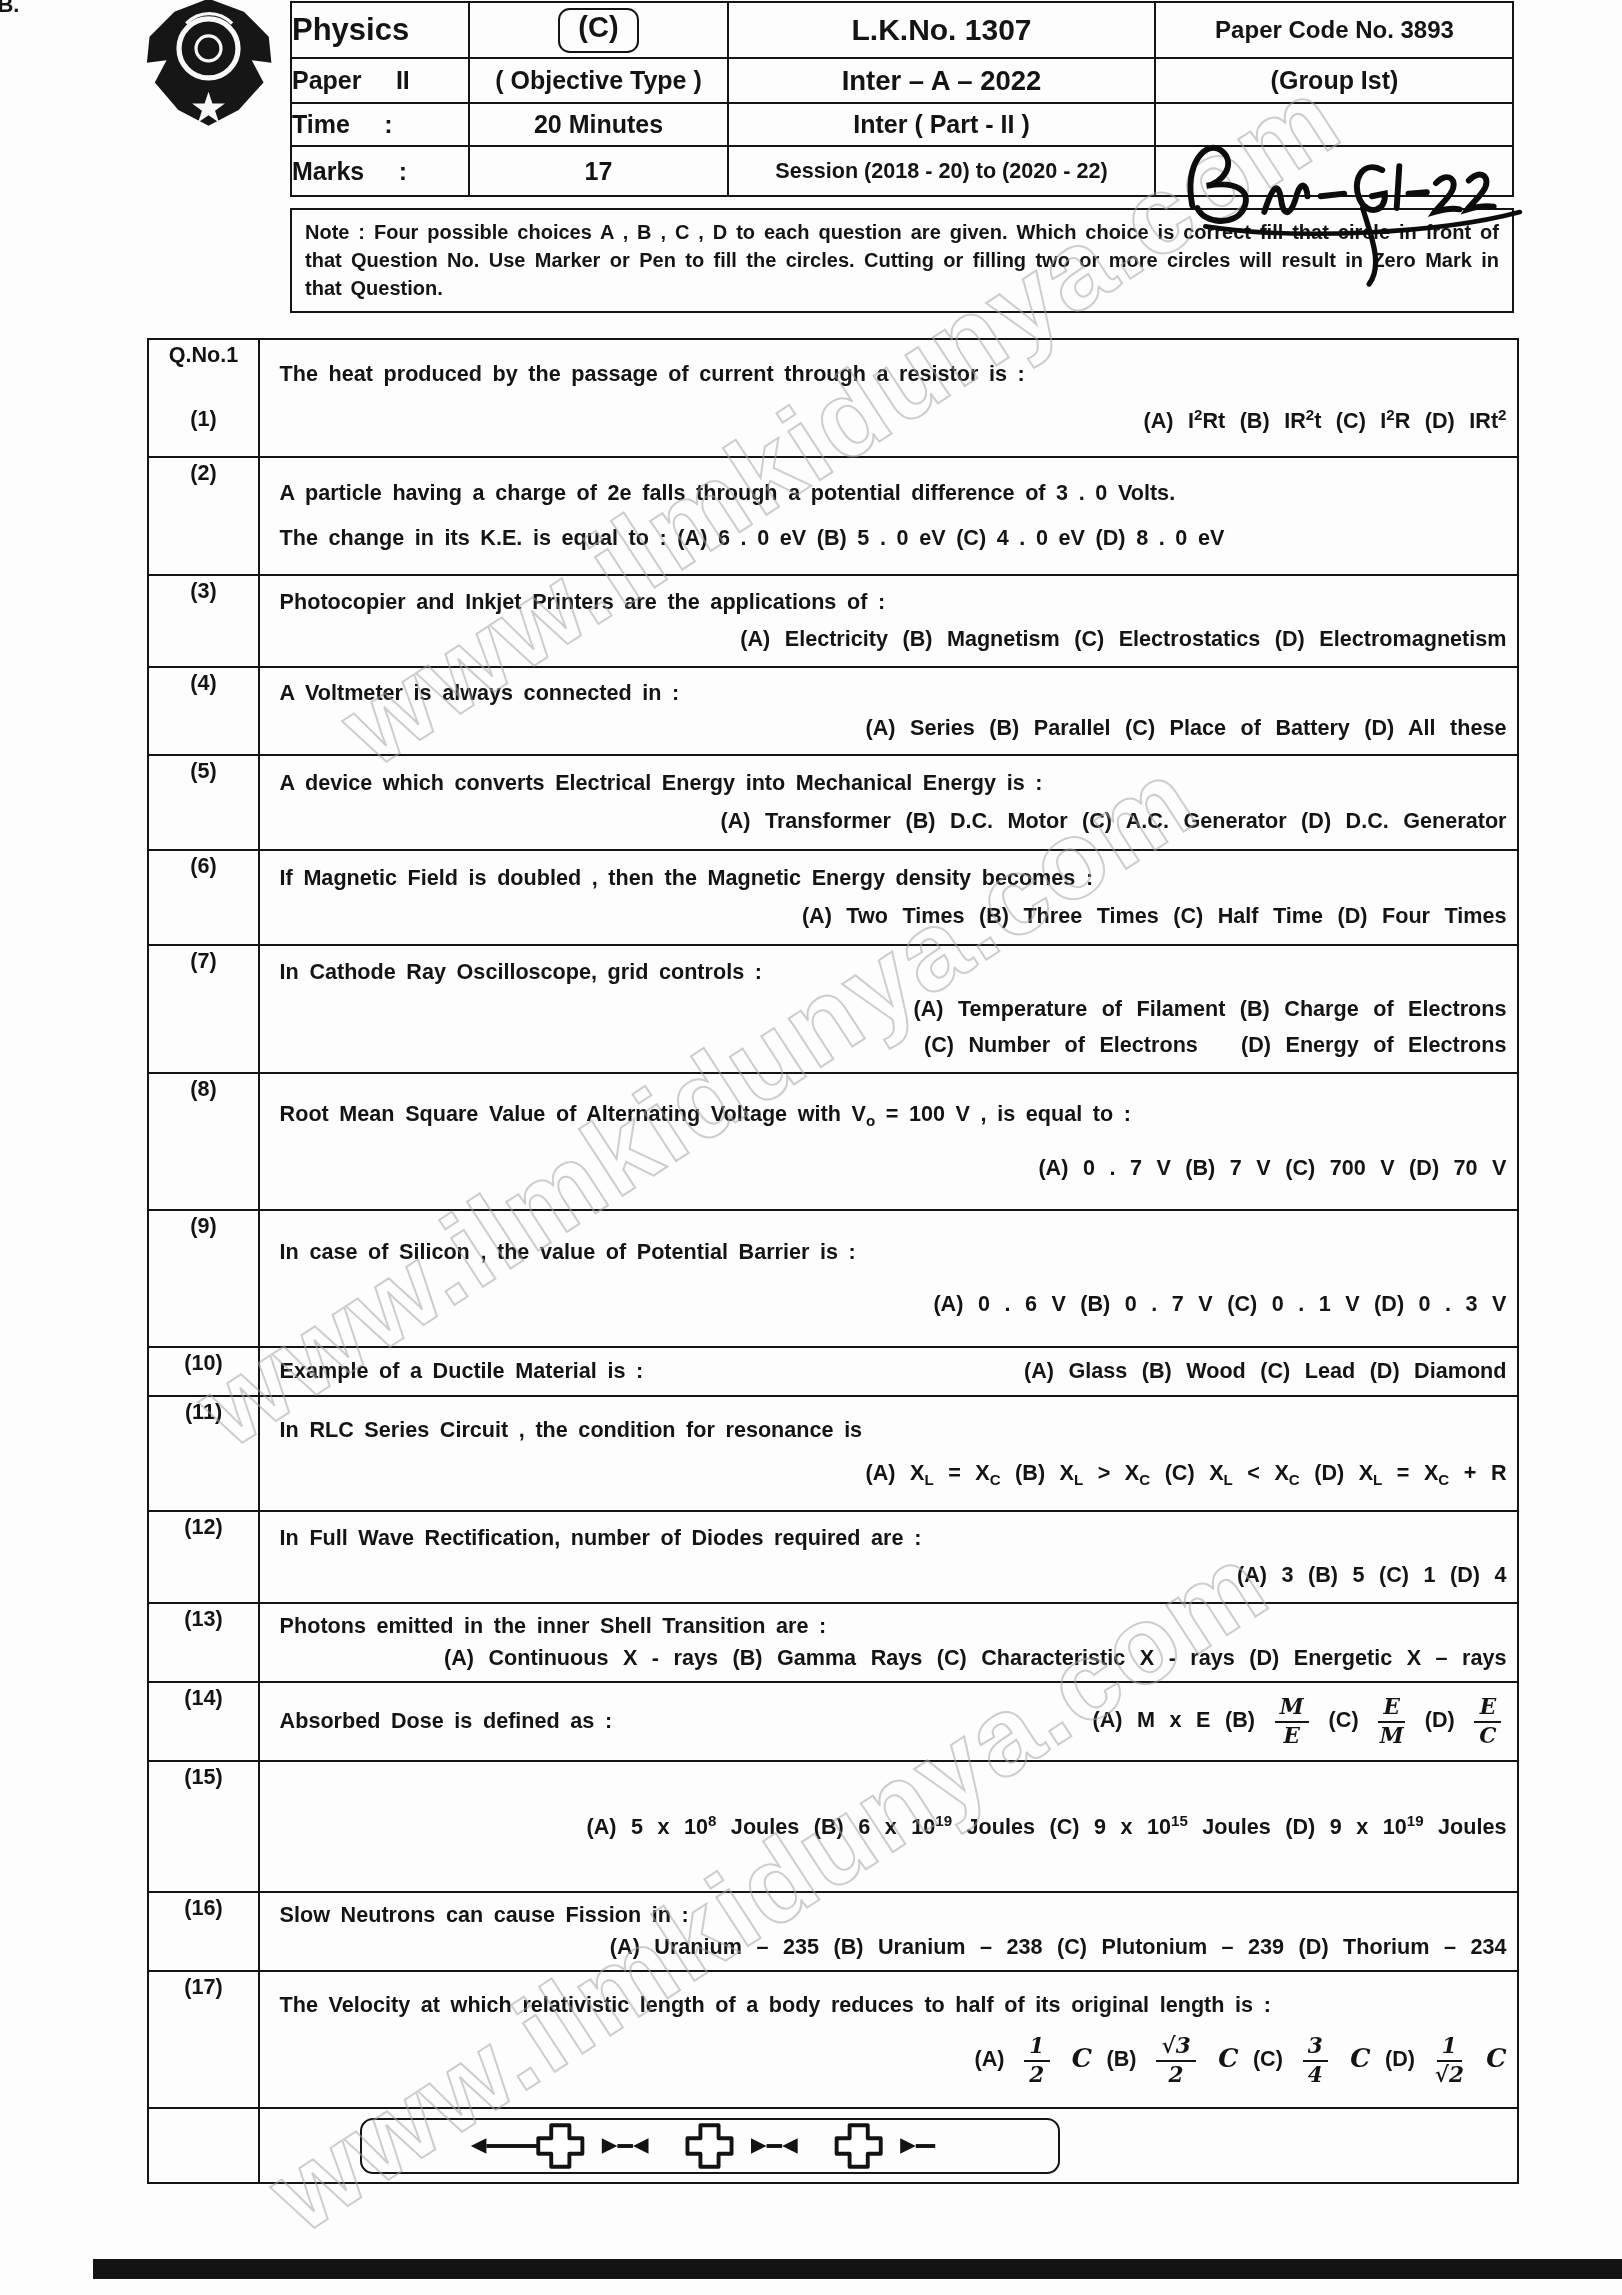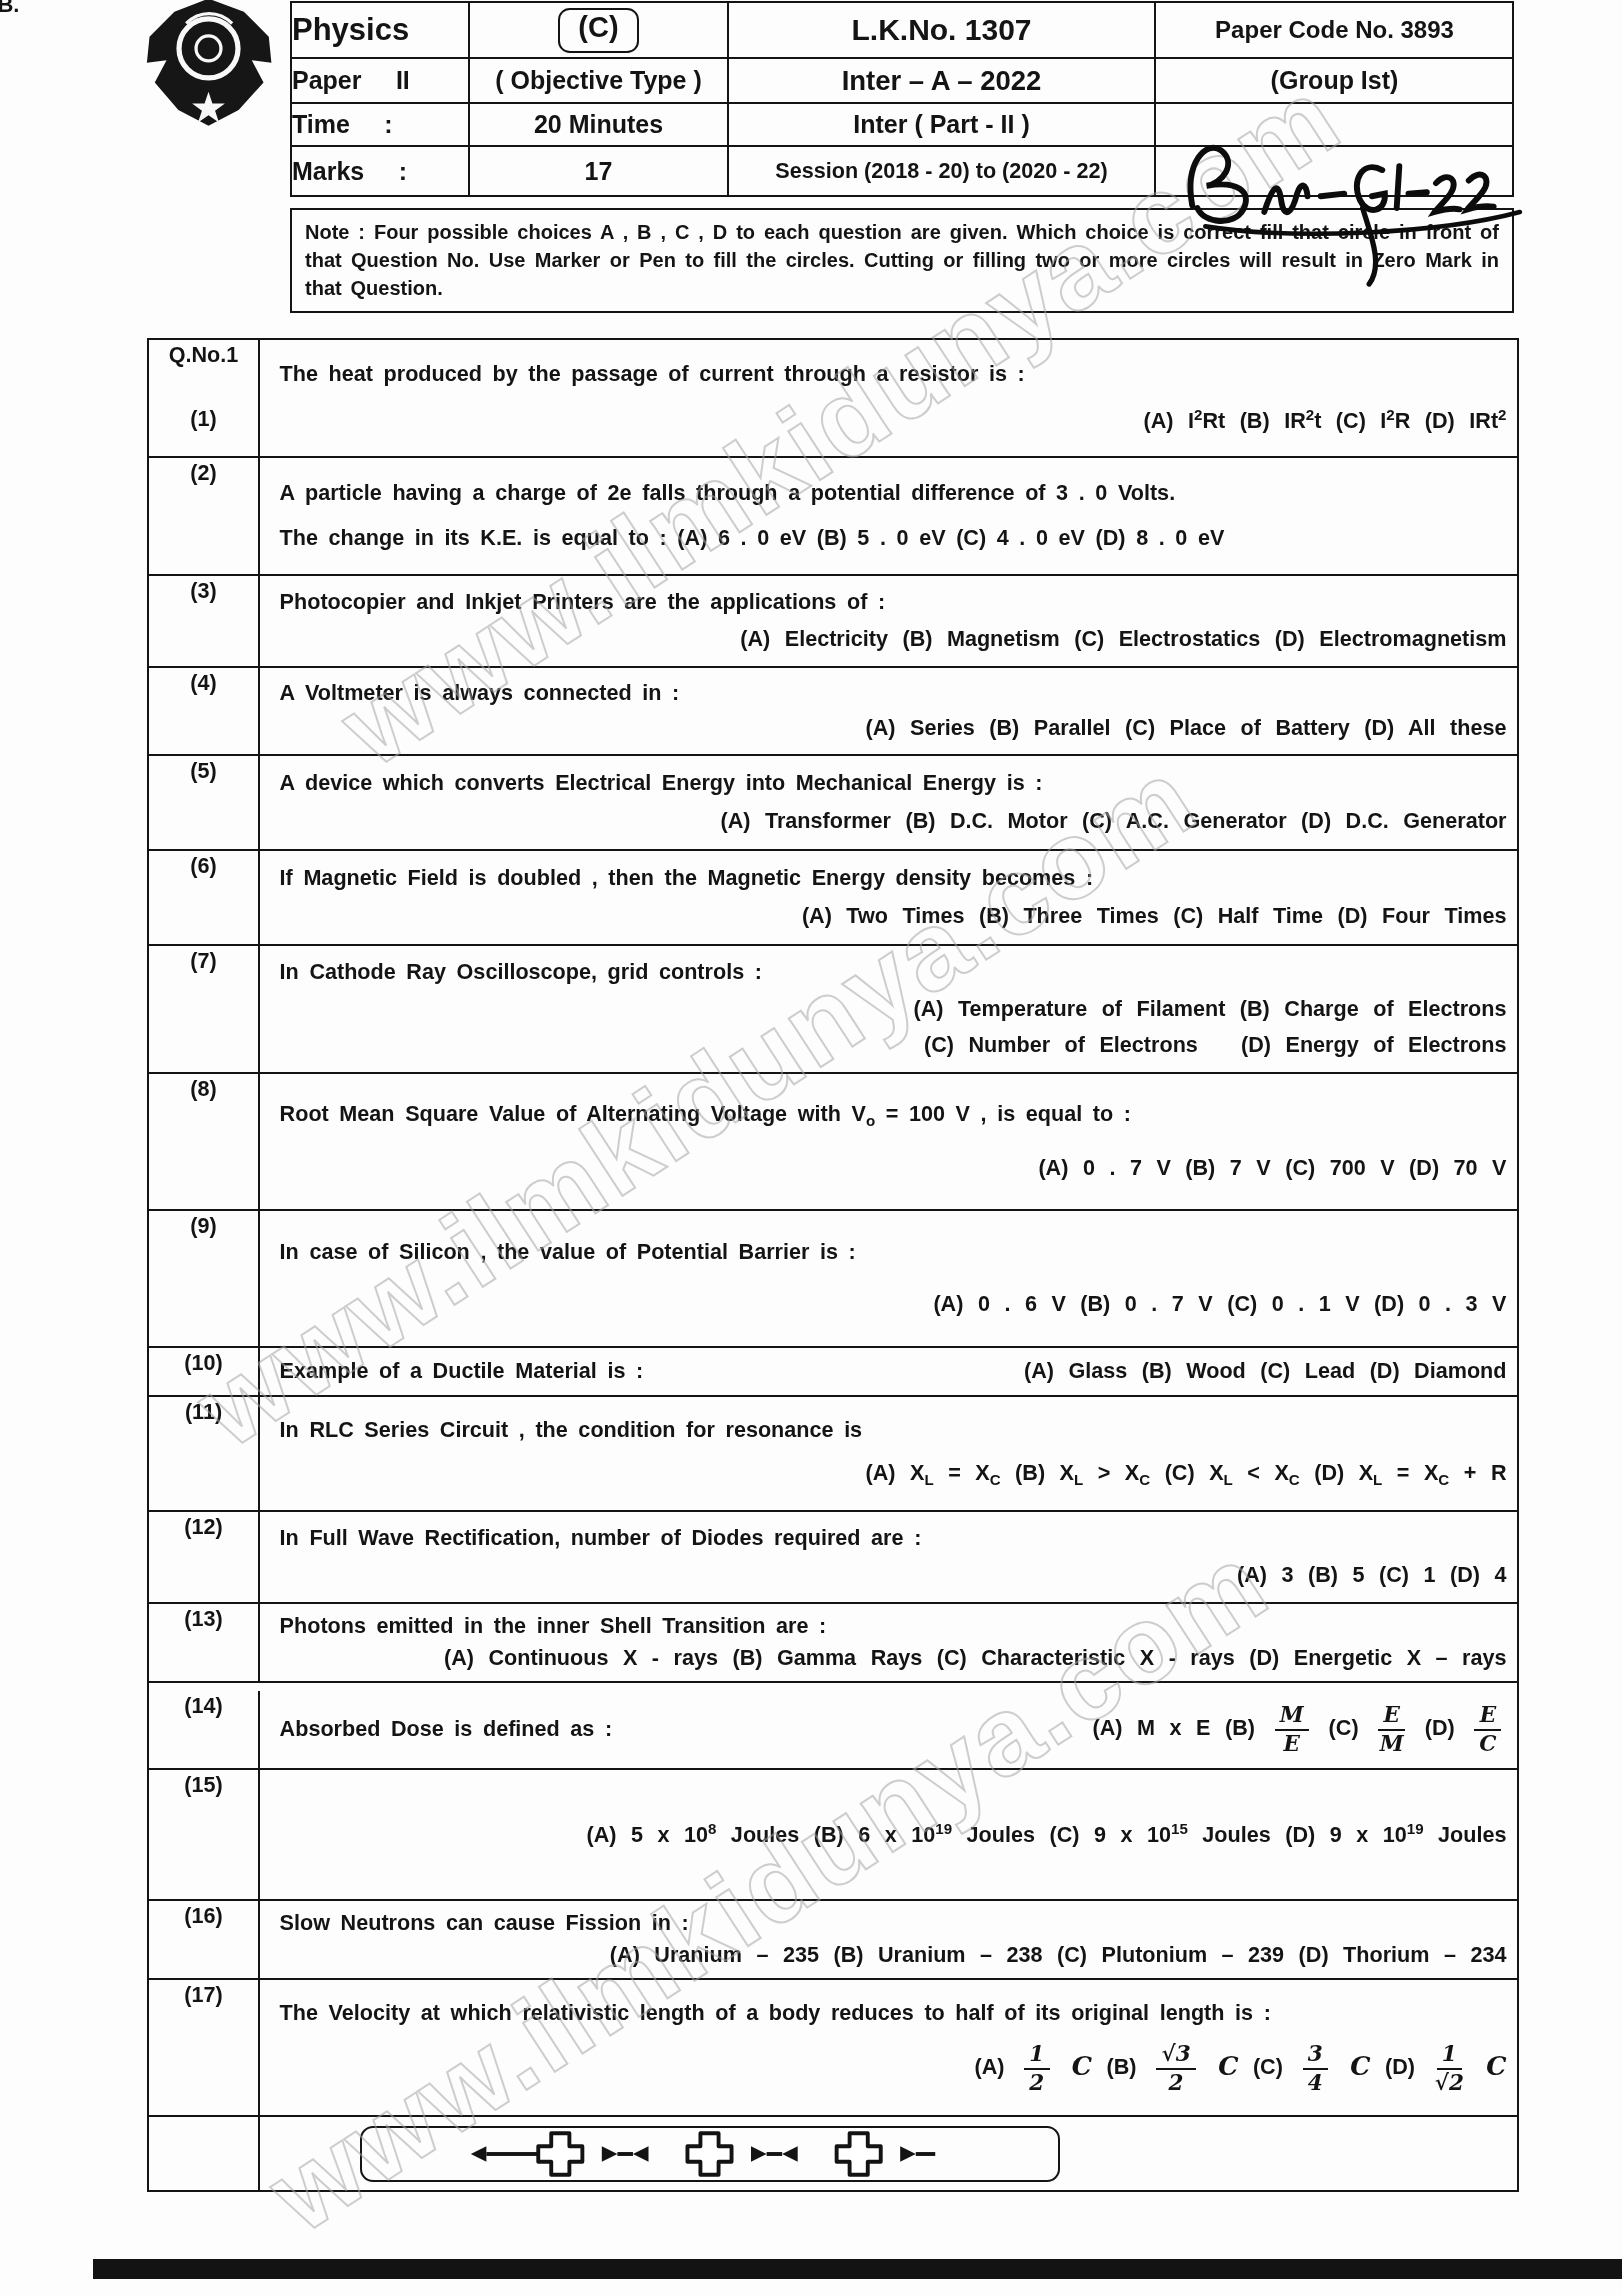--- a/index.html
+++ b/index.html
@@ -285,21 +285,21 @@
           </div>
     <div class="qbody">
             <div class="qline">
               <span class="l">Photons emitted in the inner Shell Transition are :</span>
             </div>
             <div class="qline">
               <span class="r">(A) Continuous X - rays (B) Gamma Rays (C) Characteristic X - rays (D) Energetic X – rays</span>
             </div>
           </div>
   </div>
-        <div class="qrow" style="min-height: 79px; margin-top: 8px;">
+        <div class="qrow" style="min-height: 79px;">
     <div class="qnum">
             <div class="qsub">(14)</div>
           </div>
     <div class="qbody">
             <div class="qline">
               <span class="l">Absorbed Dose is defined as :</span>
               <span class="r">(A) M x E (B) <span class="frac">
                   <span class="num">M</span>
                   <span class="den">E</span>
                 </span> (C) <span class="frac">

